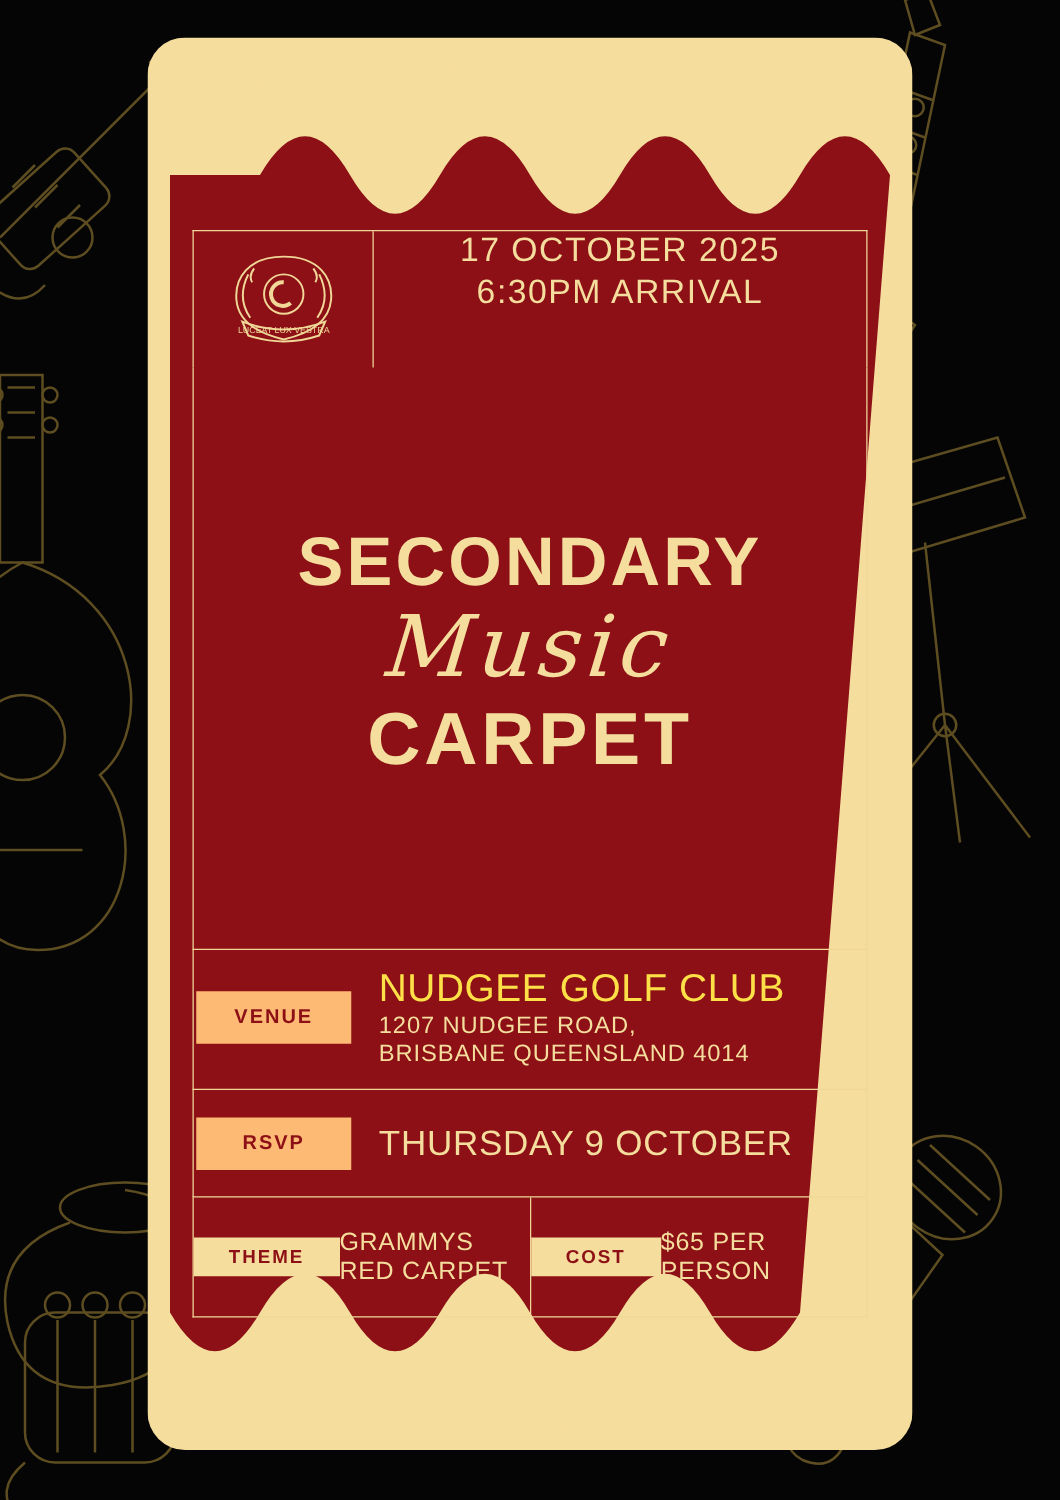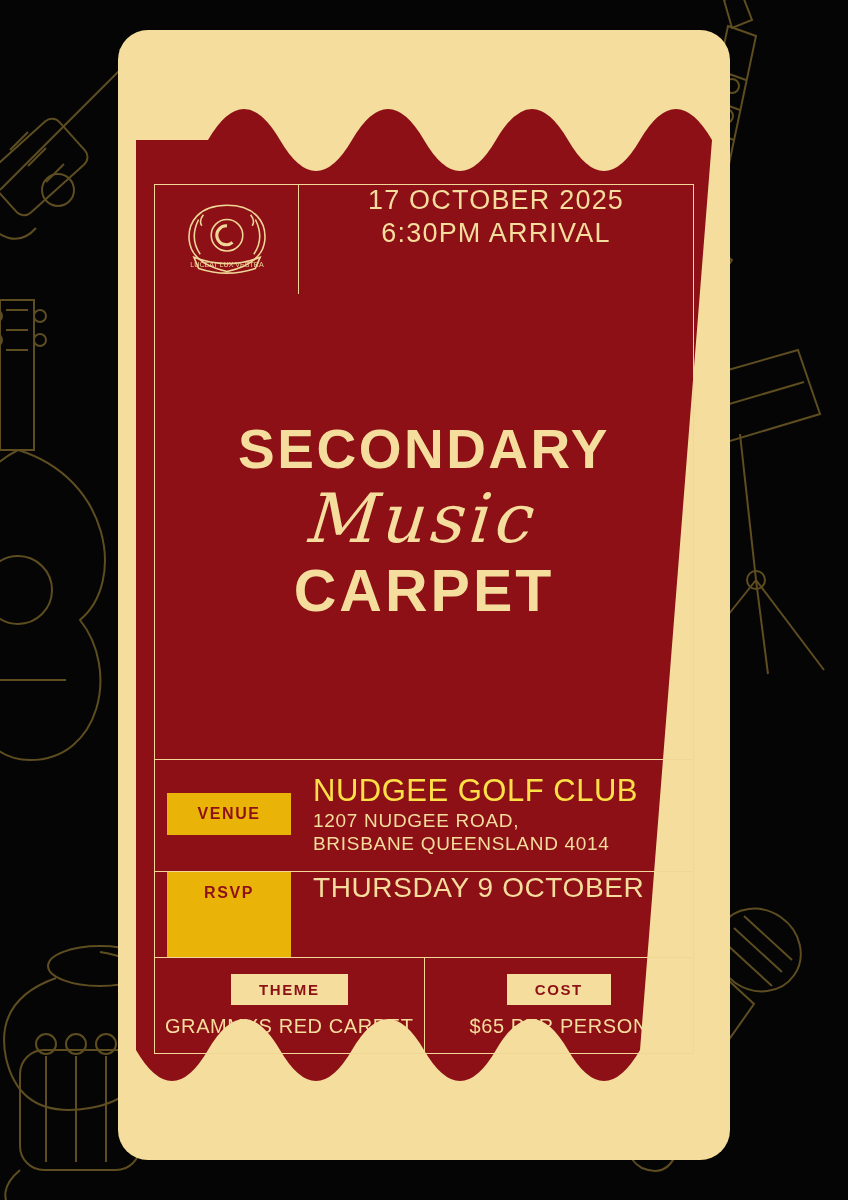--- a/index.html
+++ b/index.html
@@ -126,29 +126,29 @@
   
   .row-venue {
     border: 1.6px solid #f0d797;
     border-top: none;
     display: flex;
     align-items: center;
     padding: 14px 0 16px;
     min-height: 110px;
   }
   .tag {
-    background: #eab308;
+    background: #fdba74;
     color: #8c1016;
     font-weight: 700;
     font-size: 16px;
     letter-spacing: 1.6px;
     padding: 12px 12px;
     text-align: center;
     width: 124px;
-    margin-left: 12px;
+    margin-left: 2px;
     flex: none;
   }
   .venue-text { margin-left: 22px; }
   .venue-name {
     color: #fde047;
     font-size: 31px;
     letter-spacing: 0.5px;
     line-height: 1.12;
   }
   .venue-addr {
@@ -156,43 +156,43 @@
     font-size: 19px;
     letter-spacing: 0.7px;
     line-height: 1.22;
   }
 
   
   .row-rsvp {
     border: 1.6px solid #f0d797;
     border-top: none;
     display: flex;
+    align-items: center;
     height: 86px;
   }
   .rsvp-text {
     color: #f5dd9d;
     font-size: 28px;
     letter-spacing: 0.6px;
     margin-left: 22px;
   }
 
   
   .row-bottom {
     border: 1.6px solid #f0d797;
     border-top: none;
     display: flex;
     height: 96px;
   }
   .cell-half {
     flex: 1;
     display: flex;
-    flex-direction: column;
+    flex-direction: row;
     align-items: center;
     justify-content: center;
-    gap: 10px;
   }
   .cell-half:first-child { border-right: 1.6px solid #f0d797; }
   .tag-sm {
     background: #f5dd9d;
     color: #8c1016;
     font-weight: 700;
     font-size: 15px;
     letter-spacing: 1.6px;
     padding: 7px 28px;
   }

